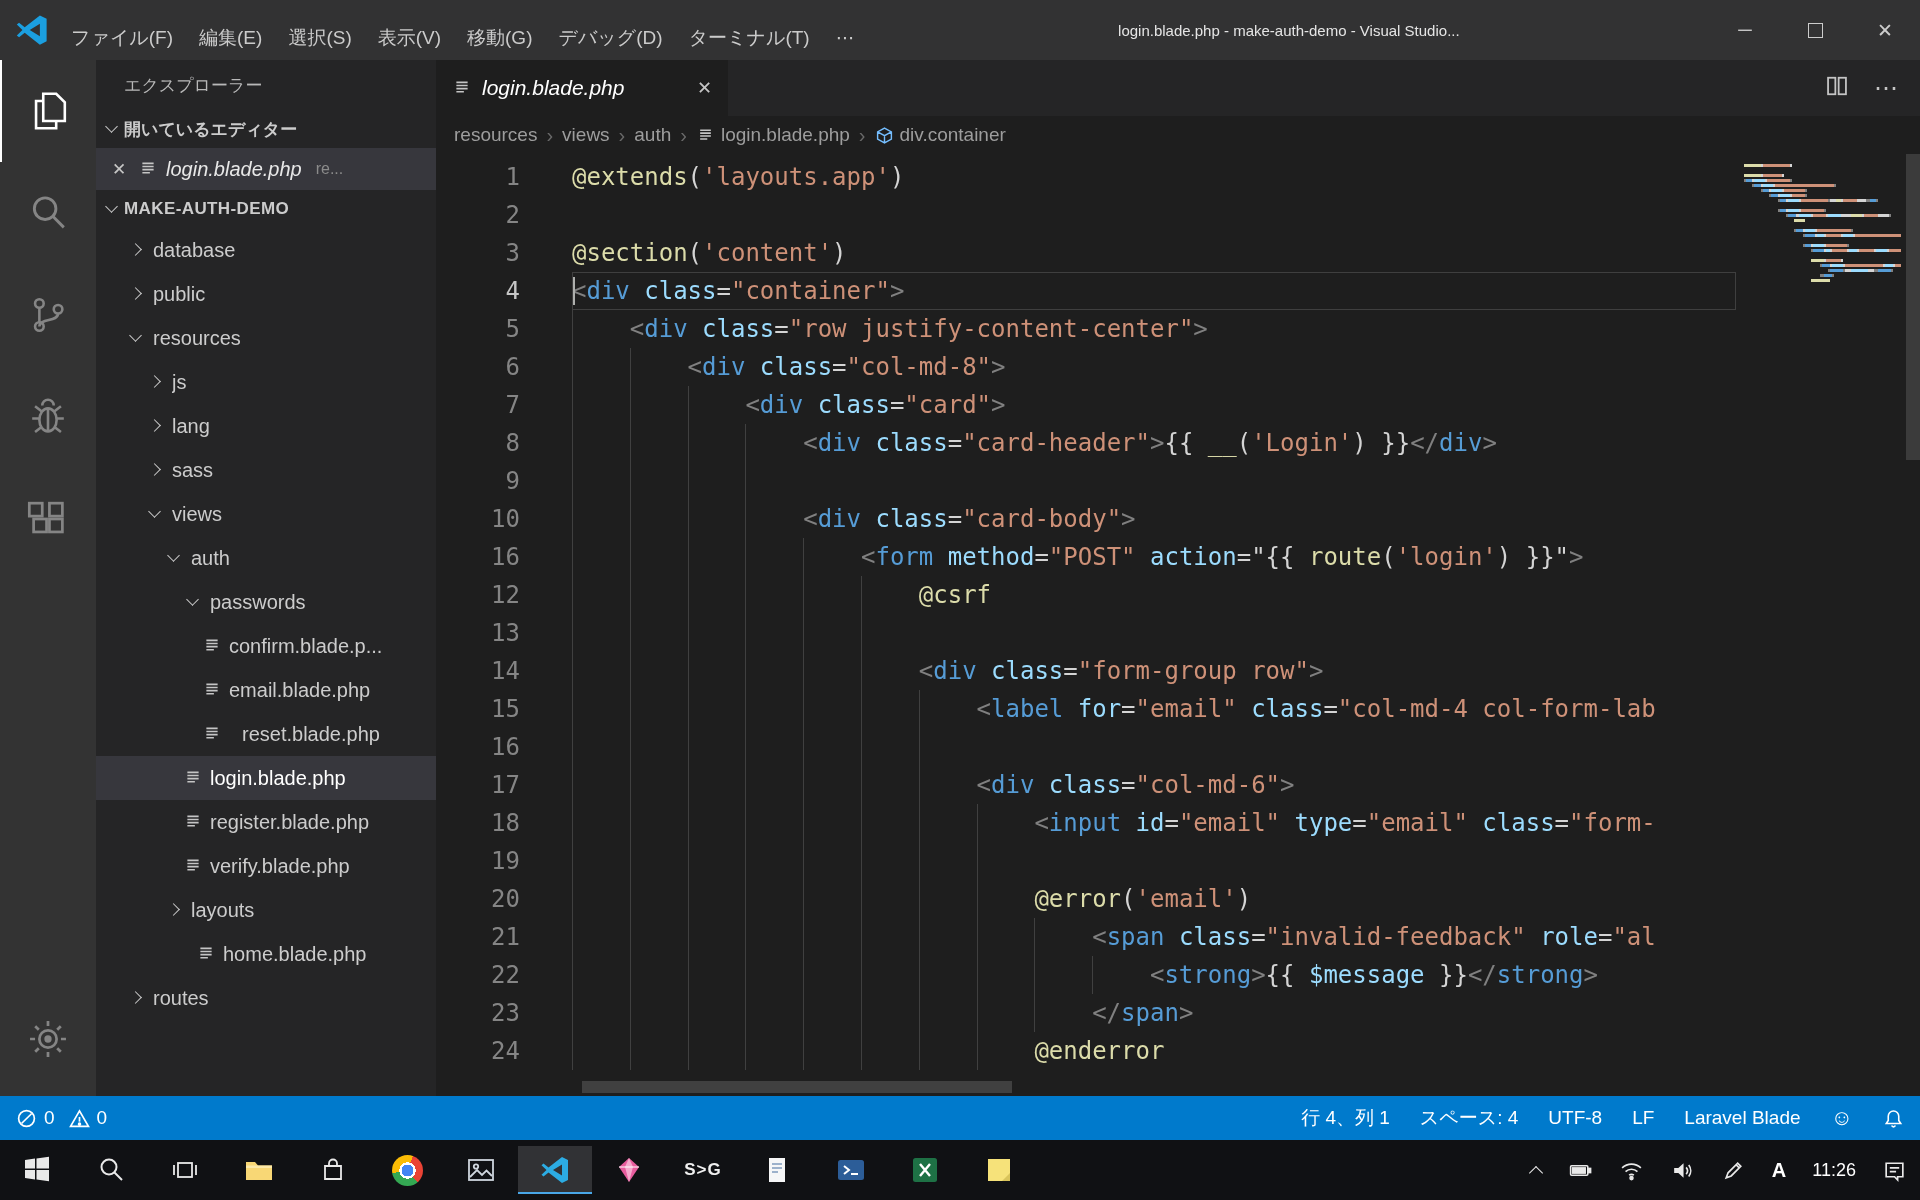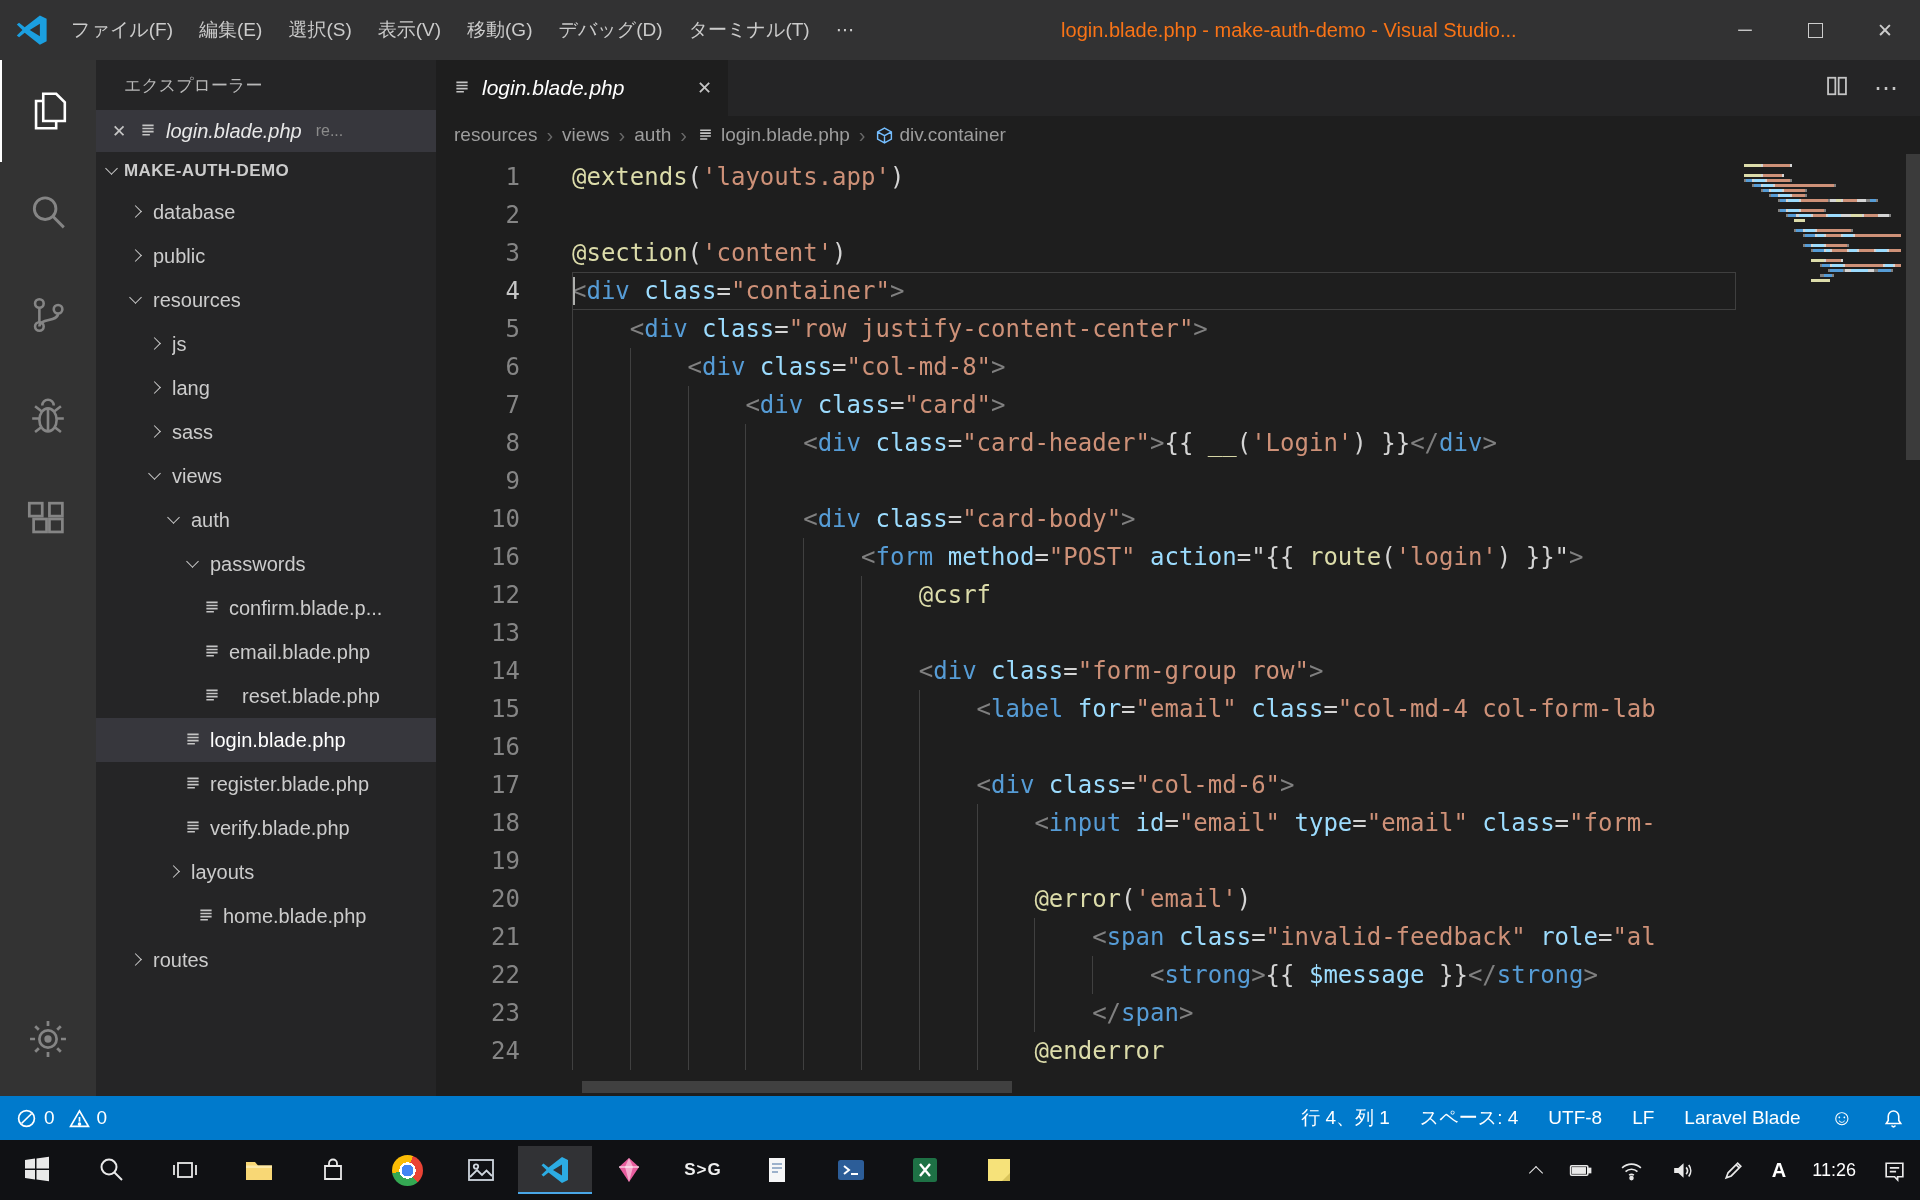--- a/index.html
+++ b/index.html
@@ -5,22 +5,22 @@
   * { margin:0; padding:0; box-sizing:border-box; }
   html,body { width:1920px; height:1200px; overflow:hidden; background:#1e1e1e;
               font-family:"Liberation Sans","DejaVu Sans",sans-serif; }
 
   .window { width:1920px; height:1200px; display:flex; flex-direction:column; }
 
   
   .titlebar { height:60px; background:#323233; display:flex; align-items:center; flex:0 0 60px; }
   .tb-logo { width:36px; height:36px; margin:0 8px 0 14px; flex:0 0 36px; }
   .menubar { display:flex; height:100%; }
-  .menu-item { padding:0 13px; line-height:60px; font-size:19px; color:#cbcbcb; white-space:nowrap; }
-  .window-title { flex:1; text-align:center; font-size:20px; color:#f97316; white-space:nowrap; overflow:hidden; min-width:0; }
+  .menu-item { padding:0 13px; line-height:60px; font-size:19px; color:#cbcbcb; white-space:nowrap;margin-top:8px; }
+  .window-title { flex:1; text-align:center; font-size:15px; color:#e5e5e5; white-space:nowrap; overflow:hidden; min-width:0; }
   .win-controls { display:flex; height:100%; }
   .win-btn { width:70px; height:60px; display:flex; align-items:center; justify-content:center; color:#cccccc; font-size:19px; }
   .max-box { width:15px; height:15px; border:1.5px solid #cccccc; display:inline-block; }
 
   
   .main { flex:1; display:flex; min-height:0; }
 
   
   .activitybar { width:96px; flex:0 0 96px; background:#333333; display:flex; flex-direction:column; align-items:stretch; }
   .ab-item { height:102px; display:flex; align-items:center; justify-content:center; color:#858585; }
@@ -180,20 +180,24 @@
           <circle cx="16" cy="16" r="6"></circle>
             <circle cx="16" cy="16" r="1.6" fill="currentColor"></circle>
           <path d="M16 7 V3.5 M16 28.5 V25 M7 16 H3.5 M28.5 16 H25 M9.6 9.6 L7.1 7.1 M24.9 24.9 L22.4 22.4 M22.4 9.6 L24.9 7.1 M7.1 24.9 L9.6 22.4"></path>
         </svg>
       </div>
     </div>
 
     <div class="sidebar">
       <div class="sb-title">エクスプローラー</div>
 
+      <div class="section-hdr">
+        <span class="chev open"></span>
+        <span>開いているエディター</span>
+      </div>
       <div class="oe-row">
         <span class="oe-close">✕</span>
         <span class="ficon">
           <svg viewBox="0 0 16 16" fill="none" stroke="#c5c5c5" stroke-width="1.3">
               <path d="M3.5 3.5h9M3.5 6h9M3.5 8.5h9M3.5 11h6"></path>
             </svg>
         </span>
         <span class="oe-name">login.blade.php</span>
         <span class="oe-detail">re...</span>
       </div>

